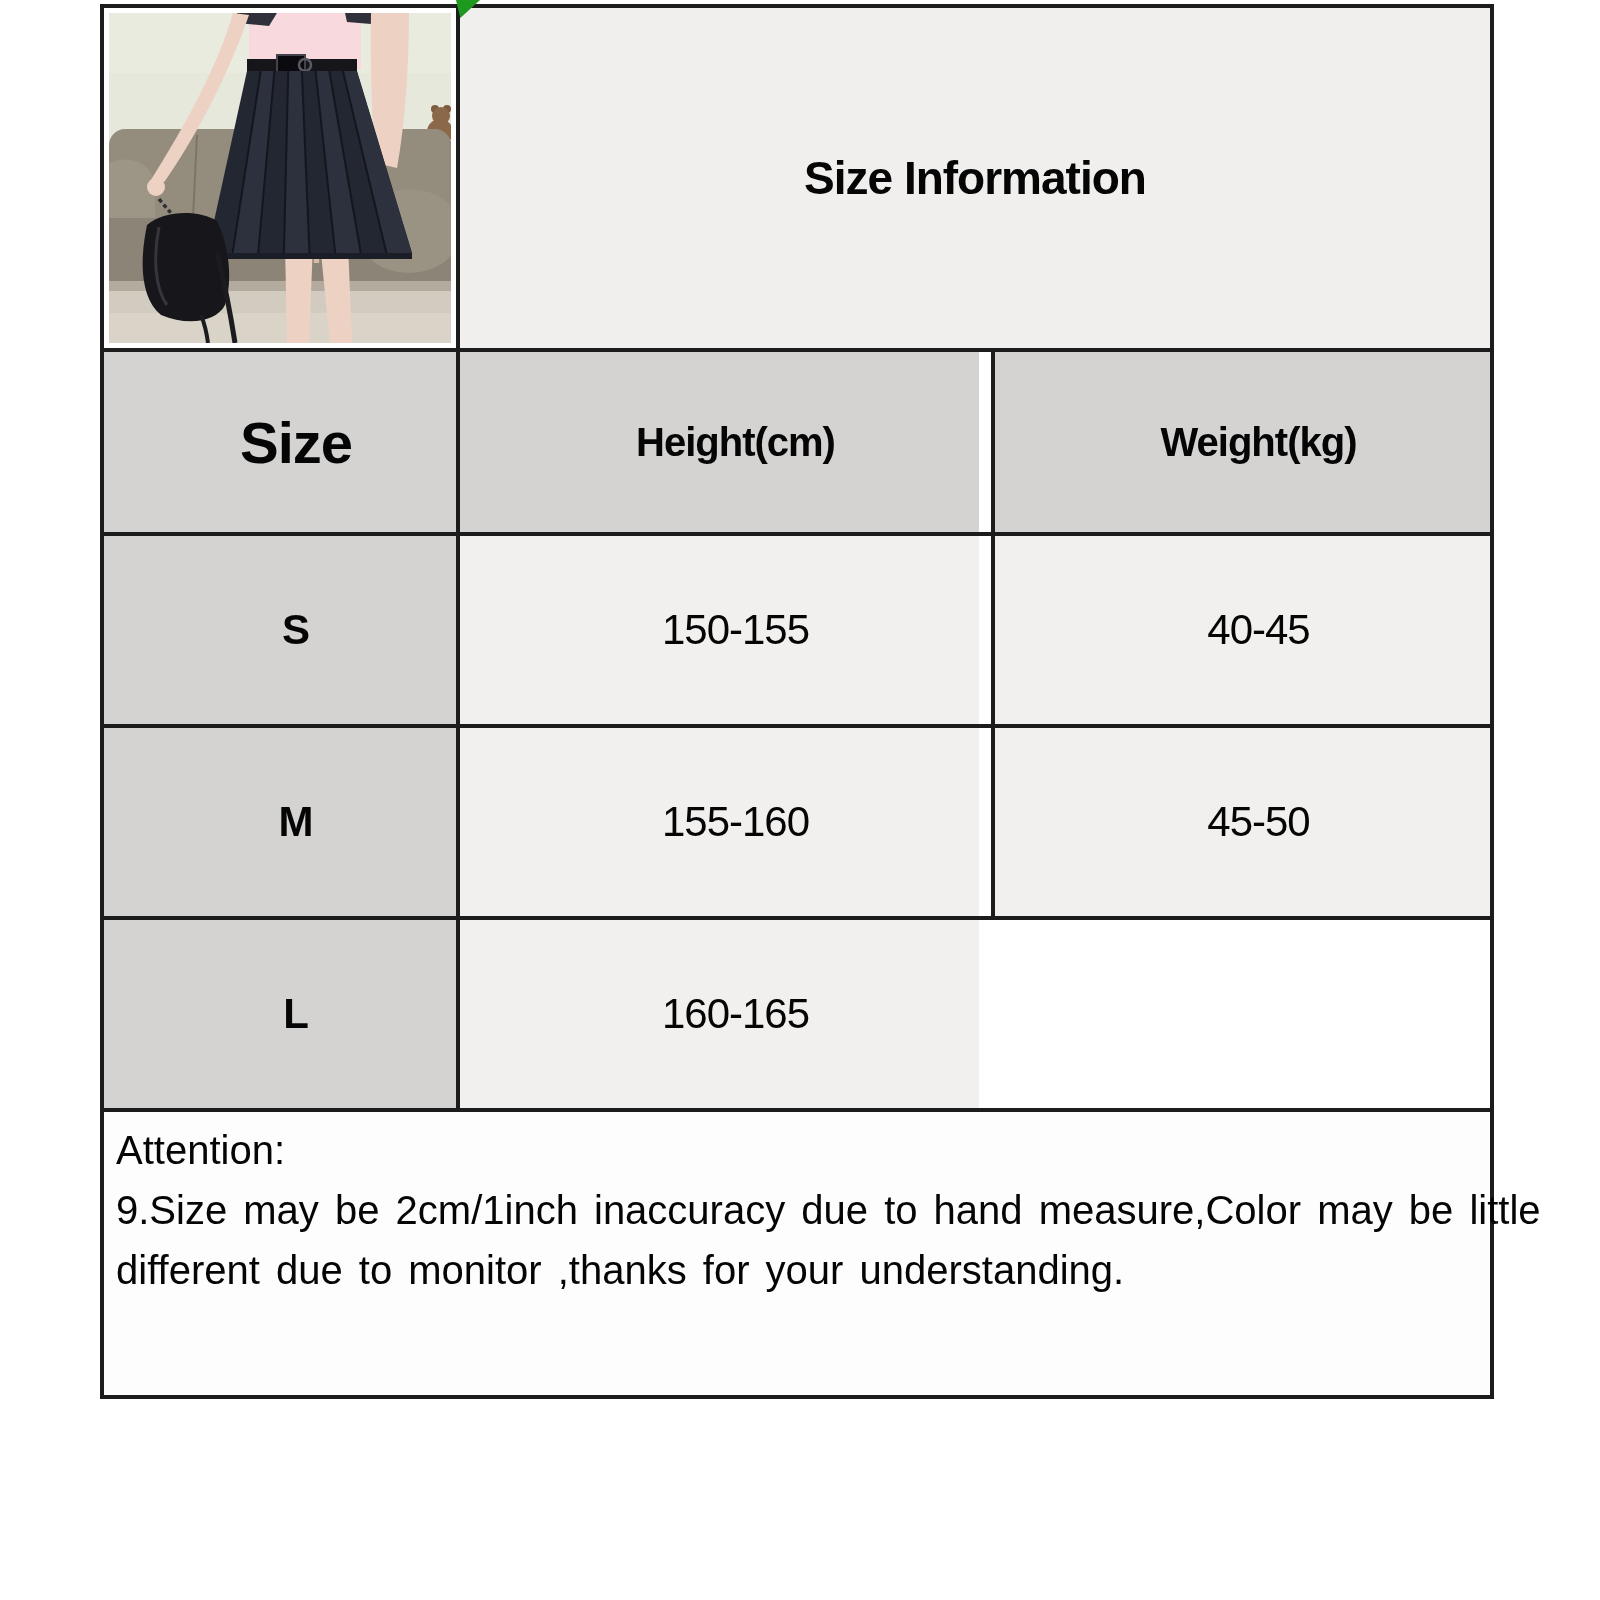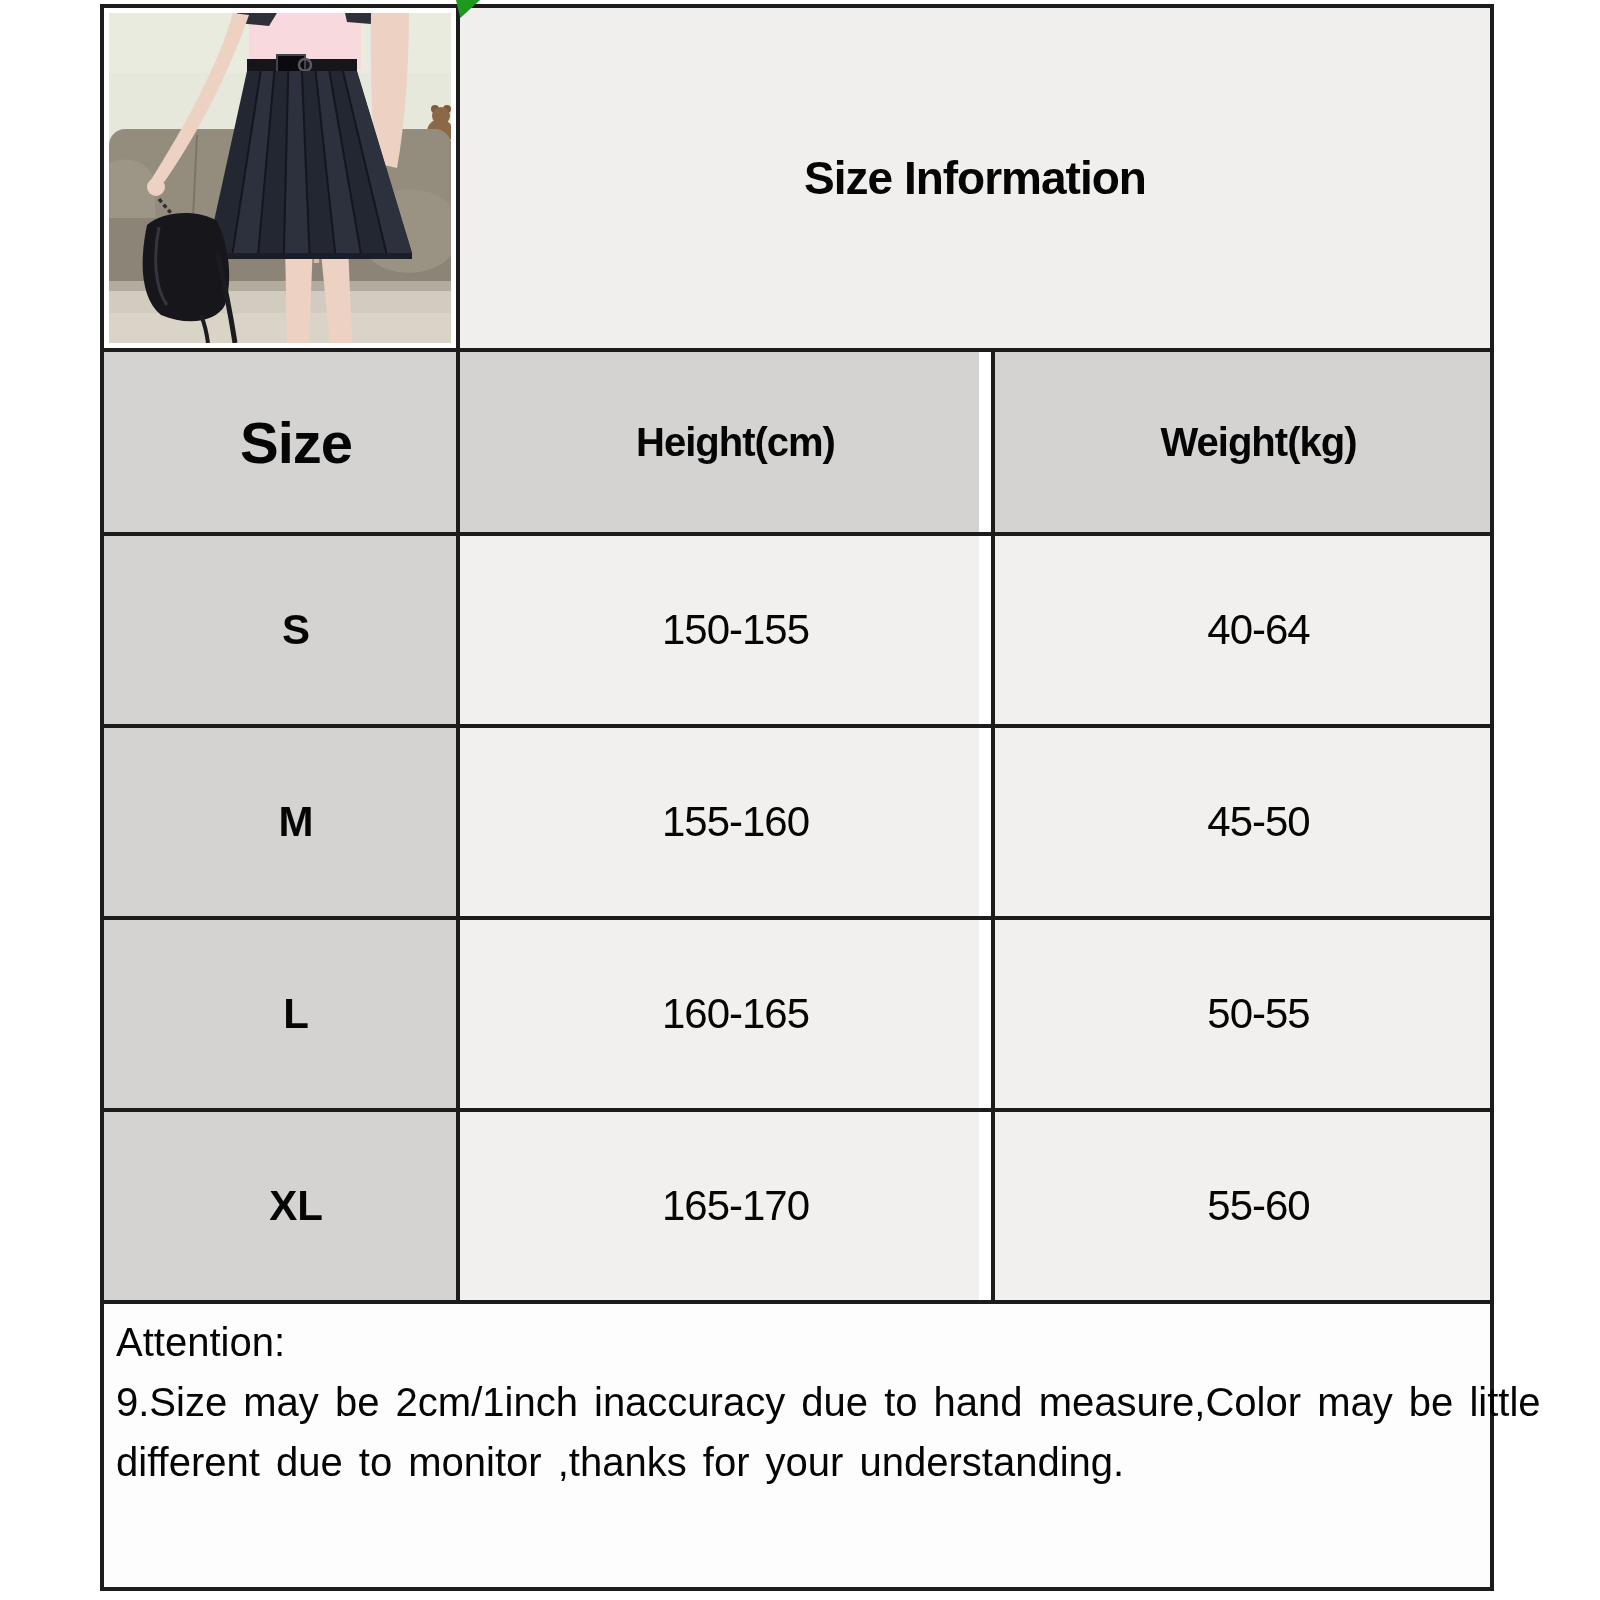--- a/index.html
+++ b/index.html
@@ -147,21 +147,21 @@
   </div>
 
   <div class="row row-data bt">
     <div class="cell c1 gray">
         <span class="size-letter">S</span>
       </div>
     <div class="cell c2 lite bl">
         <span class="val">150-155</span>
       </div>
     <div class="cell c3 lite bl">
-        <span class="val">40-64</span>
+        <span class="val">40-45</span>
       </div>
   </div>
 
   <div class="row row-data bt">
     <div class="cell c1 gray">
         <span class="size-letter">M</span>
       </div>
     <div class="cell c2 lite bl">
         <span class="val">155-160</span>
       </div>
@@ -170,36 +170,22 @@
       </div>
   </div>
 
   <div class="row row-data bt">
     <div class="cell c1 gray">
         <span class="size-letter">L</span>
       </div>
     <div class="cell c2 lite bl">
         <span class="val">160-165</span>
       </div>
-    <div class="cell c3 lite bl">
-        <span class="val">50-55</span>
-      </div>
   </div>
 
-  <div class="row row-data bt">
-    <div class="cell c1 gray">
-        <span class="size-letter">XL</span>
-      </div>
-    <div class="cell c2 lite bl">
-        <span class="val">165-170</span>
-      </div>
-    <div class="cell c3 lite bl">
-        <span class="val">55-60</span>
-      </div>
-  </div>
 
   <div class="attention bt">
     <div class="att-line">Attention:</div>
     <div class="att-line">9.Size may be 2cm/1inch inaccuracy due to hand measure,Color may be little</div>
     <div class="att-line">different due to monitor ,thanks for your understanding.</div>
   </div>
 
 </div>
 
 <div class="green-corner"></div>

